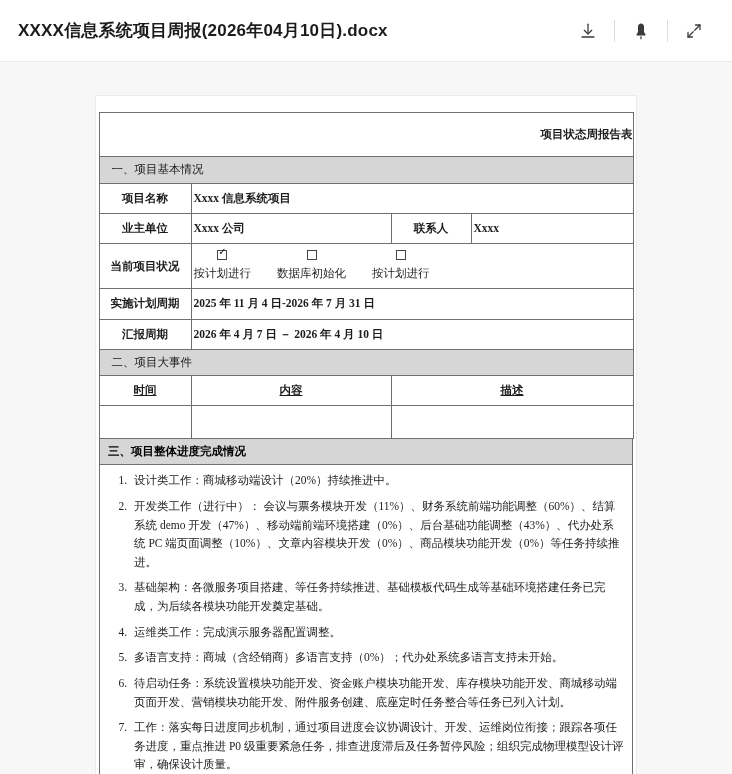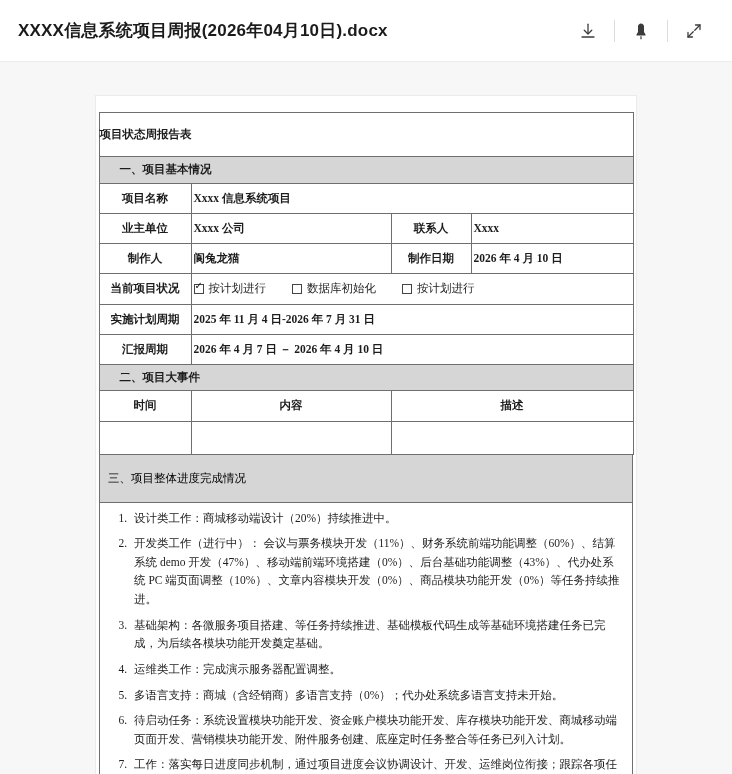--- a/index.html
+++ b/index.html
@@ -90,58 +90,60 @@
   table.rpt td {
     border: 1px solid #6f6f6f;
     font-size: 11.5px;
     color: #1c1c1c;
     padding: 6px 2px;
     vertical-align: middle;
     line-height: 1.5;
     font-family: "Liberation Serif", serif;
   }
   .title-cell {
-    text-align: left;
+    text-align: right;
     font-size: 15px;
     font-weight: bold;
     padding: 13px 0 13px 0 !important;
     font-family: "Liberation Sans", sans-serif;
   }
   .sec-hd {
     background: #d6d6d6;
-    font-weight: bold;
+    font-weight: normal;
     font-size: 11.5px;
-    padding: 4px 20px !important;
+    padding: 4px 12px !important;
     font-family: "Liberation Sans", sans-serif;
   }
   .lbl {
     text-align: center;
     font-weight: bold;
     background: #ffffff;
     font-family: "Liberation Sans", sans-serif;
   }
   .val {
     color: #2a2a2a;
     font-weight: bold;
   }
   .colhd {
     text-align: center;
     font-weight: bold;
     font-family: "Liberation Sans", sans-serif;
+    text-decoration: underline;
   }
   .blank-row td { height: 20px; }
   .status-line {
     display: flex;
     gap: 26px;
     align-items: center;
   }
   .chk {
     display: inline-flex;
     align-items: center;
     gap: 5px;
+    flex-direction: column;
   }
   .box {
     display: inline-block;
     width: 10px;
     height: 10px;
     border: 1px solid #444;
     position: relative;
     box-sizing: border-box;
   }
   .box.checked::after {
@@ -174,23 +176,23 @@
     line-height: 1.62;
     padding-left: 4px;
   }
   .sec-hd-standalone {
     width: 534px;
     margin: 0 auto;
     background: #d6d6d6;
     border: 1px solid #6f6f6f;
     border-top: none;
     box-sizing: border-box;
-    font-weight: normal;
+    font-weight: bold;
     font-size: 11.5px;
-    padding: 16px 8px;
+    padding: 5px 8px;
     font-family: "Liberation Sans", sans-serif;
   }
 </style>
 </head>
 <body>
 
 <div class="app">
 
   <div class="topbar">
     <div class="doc-title">XXXX信息系统项目周报(2026年04月10日).docx</div>
@@ -242,26 +244,20 @@
             <td class="lbl">项目名称</td>
             <td class="val" colspan="3">Xxxx 信息系统项目</td>
           </tr>
           <tr>
             <td class="lbl">业主单位</td>
             <td class="val">Xxxx 公司</td>
             <td class="lbl">联系人</td>
             <td class="val">Xxxx</td>
           </tr>
           <tr>
-            <td class="lbl">制作人</td>
-            <td class="val">阆兔龙猫</td>
-            <td class="lbl">制作日期</td>
-            <td class="val">2026 年 4 月 10 日</td>
-          </tr>
-          <tr>
             <td class="lbl">当前项目状况</td>
             <td colspan="3">
               <div class="status-line">
                 <span class="chk">
                   <span class="box checked"></span>
                   <span>按计划进行</span>
                 </span>
                 <span class="chk">
                   <span class="box"></span>
                   <span>数据库初始化</span>

